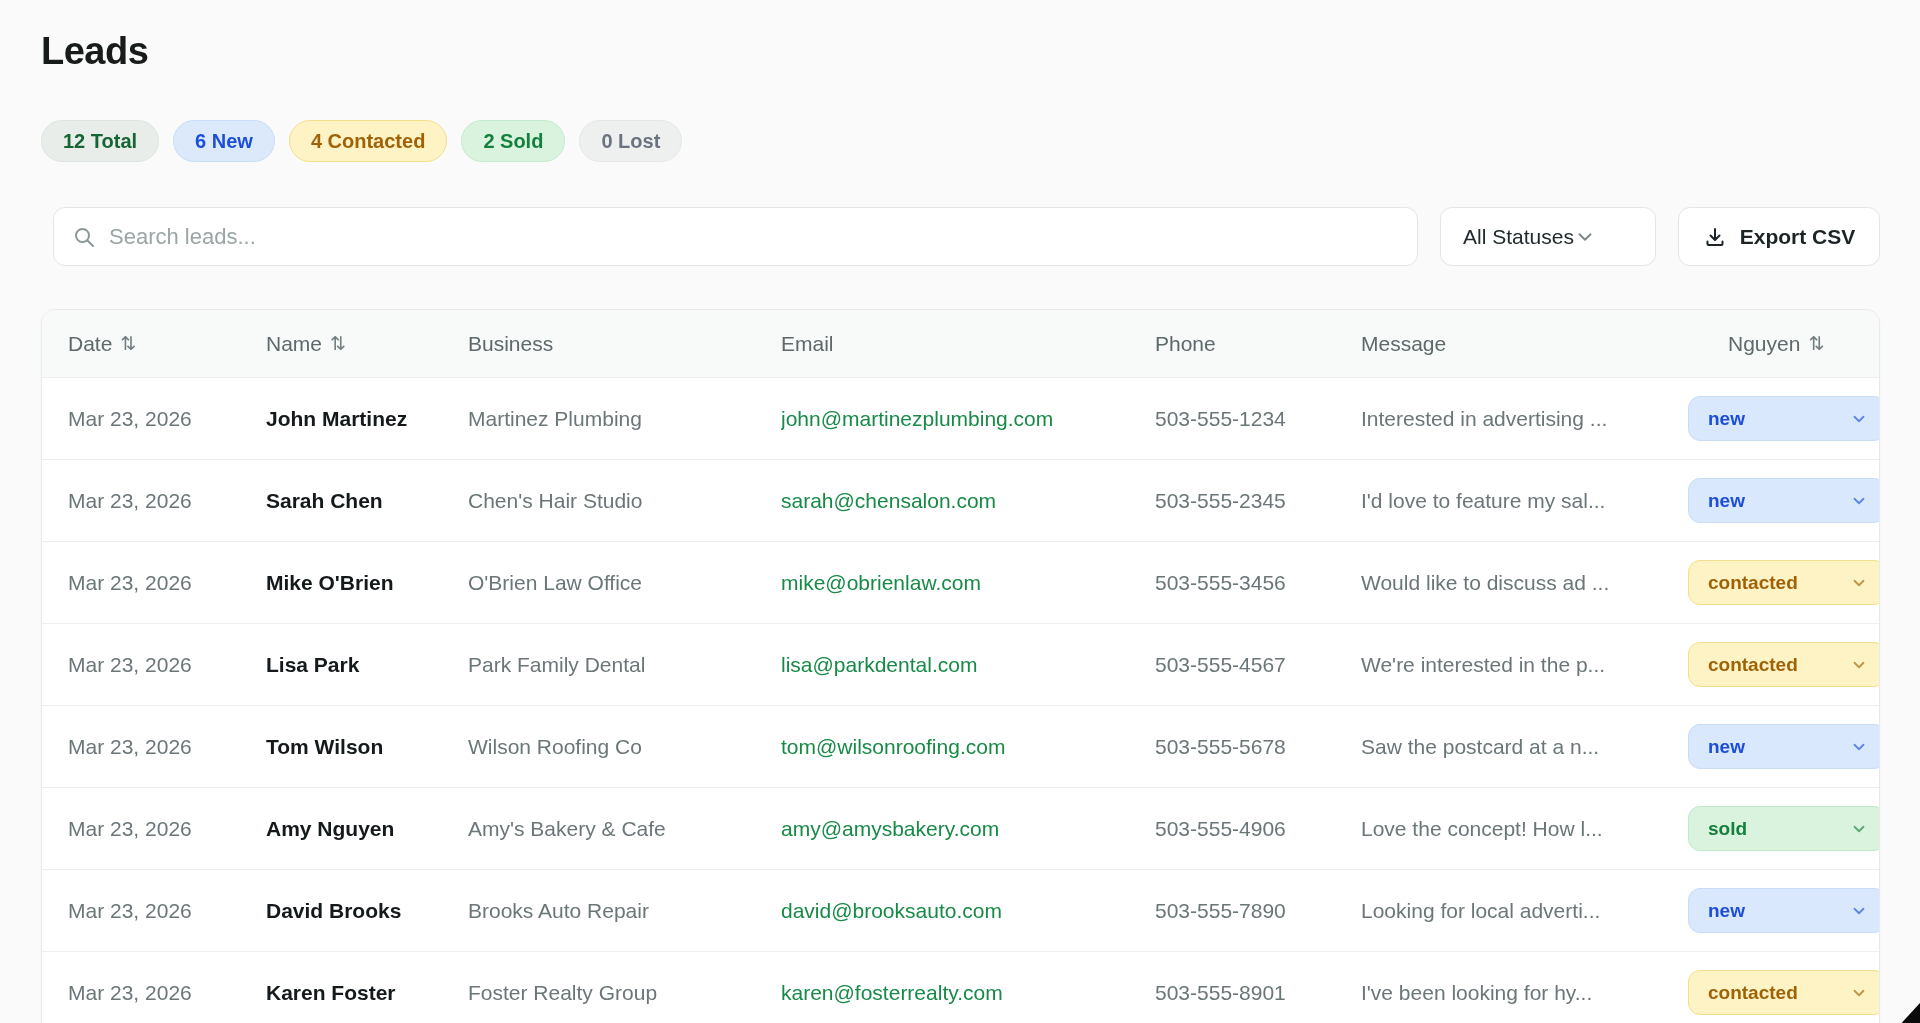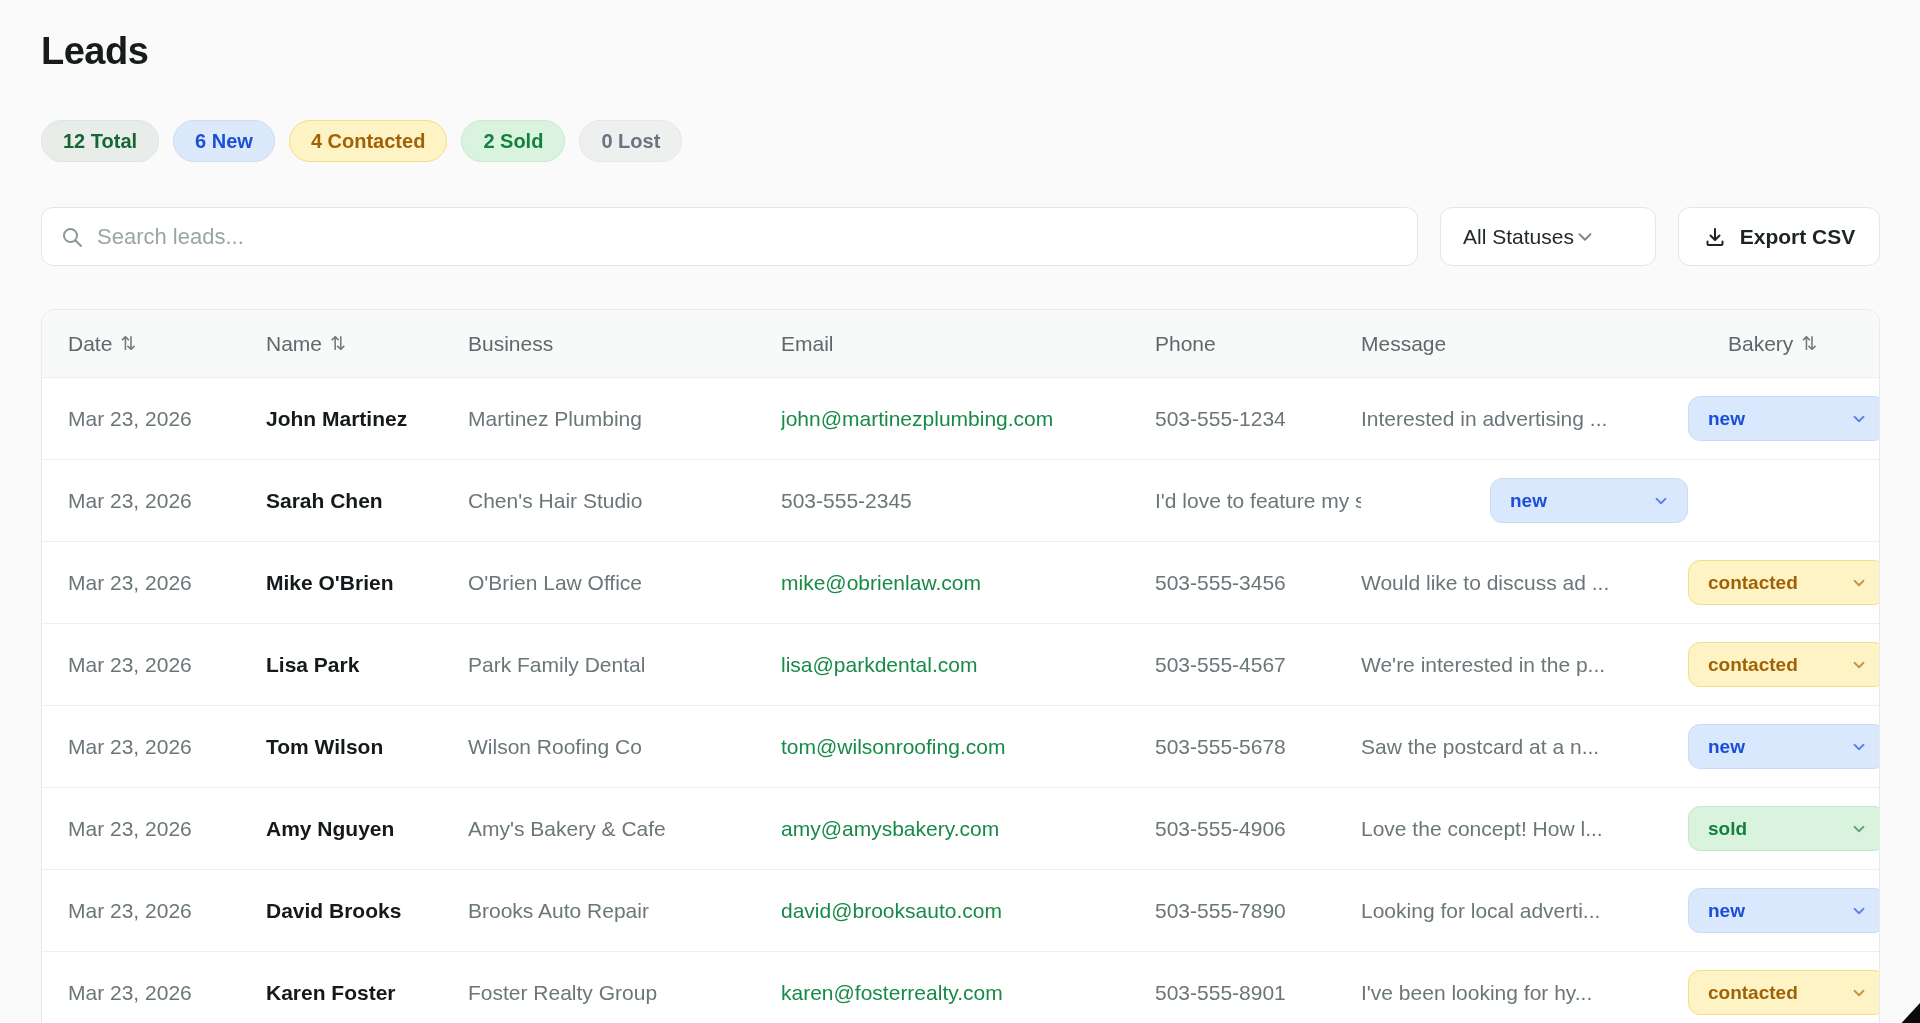--- a/index.html
+++ b/index.html
@@ -24,21 +24,21 @@
     padding: 8px 21px; border-radius: 999px; line-height: 24px;
     border: 1px solid transparent;
   }
   .chip-total { background:var(--chip-total-bg); color:var(--chip-total-text); border-color:var(--chip-total-border); }
   .chip-new { background:var(--chip-new-bg); color:var(--chip-new-text); border-color:var(--chip-new-border); }
   .chip-contacted { background:var(--chip-contacted-bg); color:var(--chip-contacted-text); border-color:var(--chip-contacted-border); }
   .chip-sold { background:var(--chip-sold-bg); color:var(--chip-sold-text); border-color:var(--chip-sold-border); }
   .chip-lost { background:var(--chip-lost-bg); color:var(--chip-lost-text); border-color:var(--chip-lost-border); }
 
   
-  .controls { display:flex; gap:22px; margin-top:45px; align-items:stretch; }
+  .controls { display:flex; gap:22px; margin-top:45px; align-items:stretch;margin-left:12px; }
   .search-box {
     flex:1; height:59px; background:#fff;
     border:1px solid var(--control-border, #e3e6e4); border-radius:12px;
     display:flex; align-items:center; padding:0 18px; gap:13px;
   }
   .search-box svg { flex:none; }
   .search-box input {
     border:none; outline:none; flex:1; font-size:22px;
     font-family:inherit; color:#2a3230; background:transparent;
   }
@@ -153,21 +153,21 @@
       <div class="th">
         <span>Email</span>
       </div>
       <div class="th">
         <span>Phone</span>
       </div>
       <div class="th">
         <span>Message</span>
       </div>
       <div class="th sortable th-status">
-        <span>Bakery</span>
+        <span>Nguyen</span>
         <span class="sort-icon">⇅</span>
       </div>
     </div>
     <div class="t-body">
         <div class="t-row">
     <div class="cell cell-date">Mar 23, 2026</div>
     <div class="cell cell-name">John Martinez</div>
     <div class="cell cell-business">Martinez Plumbing</div>
     <div class="cell cell-email"><a href="#">john@martinezplumbing.com</a></div>
     <div class="cell cell-phone">503-555-1234</div>
@@ -178,20 +178,21 @@
         <svg width="18" height="18" viewBox="0 0 24 24" fill="none" stroke="currentColor" stroke-width="2.4" stroke-linecap="round" stroke-linejoin="round">
           <polyline points="6 9 12 15 18 9"></polyline>
         </svg>
       </button>
     </div>
   </div>
         <div class="t-row">
     <div class="cell cell-date">Mar 23, 2026</div>
     <div class="cell cell-name">Sarah Chen</div>
     <div class="cell cell-business">Chen's Hair Studio</div>
+    <div class="cell cell-email"><a href="#">sarah@chensalon.com</a></div>
     <div class="cell cell-phone">503-555-2345</div>
     <div class="cell cell-message">I'd love to feature my sal...</div>
     <div class="cell cell-status">
       <button class="status-pill status-new">
         <span>new</span>
         <svg width="18" height="18" viewBox="0 0 24 24" fill="none" stroke="currentColor" stroke-width="2.4" stroke-linecap="round" stroke-linejoin="round">
           <polyline points="6 9 12 15 18 9"></polyline>
         </svg>
       </button>
     </div>

